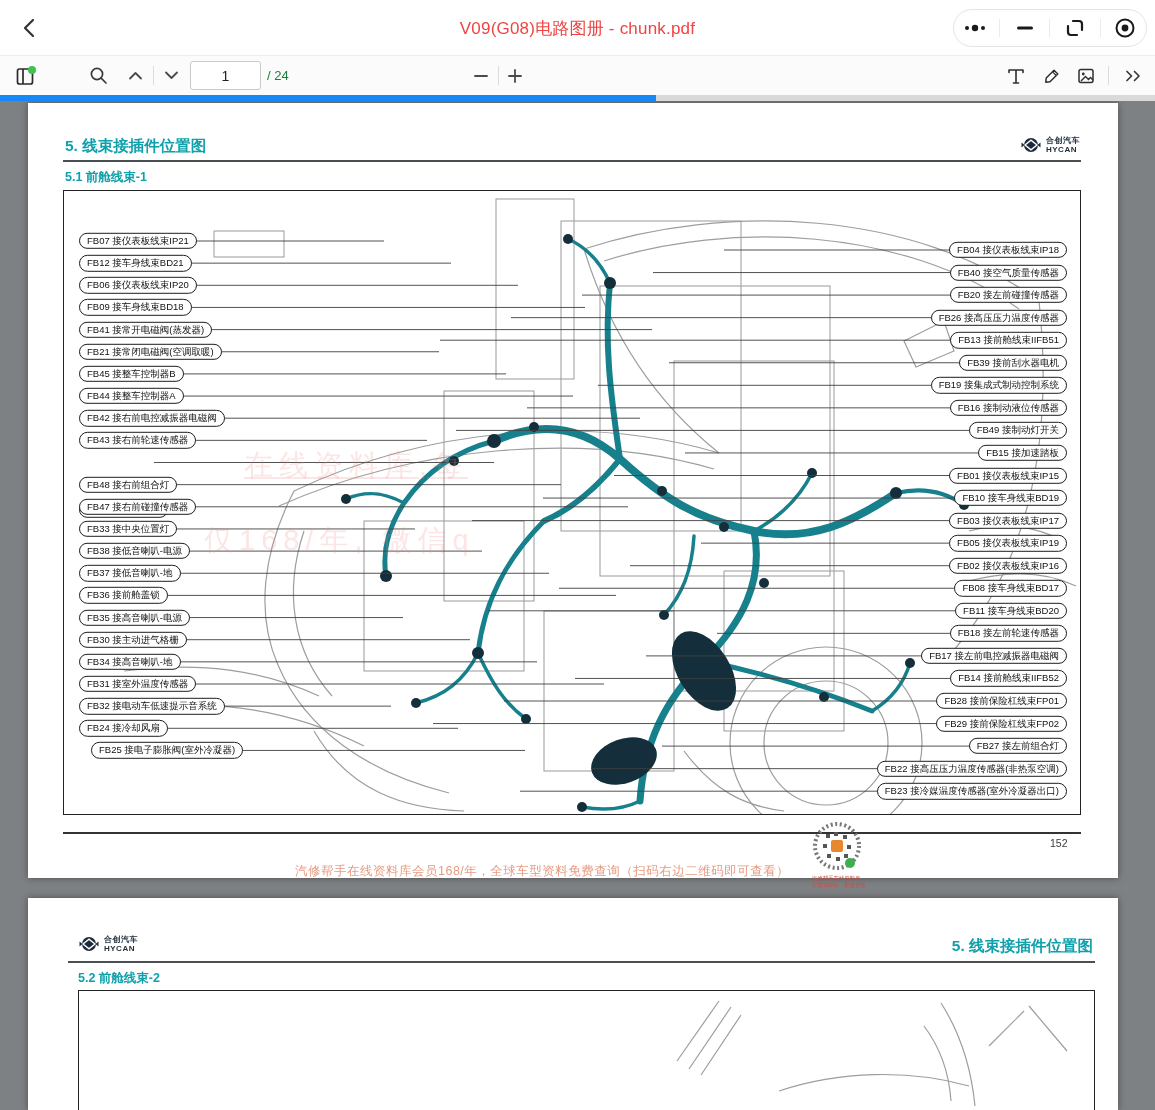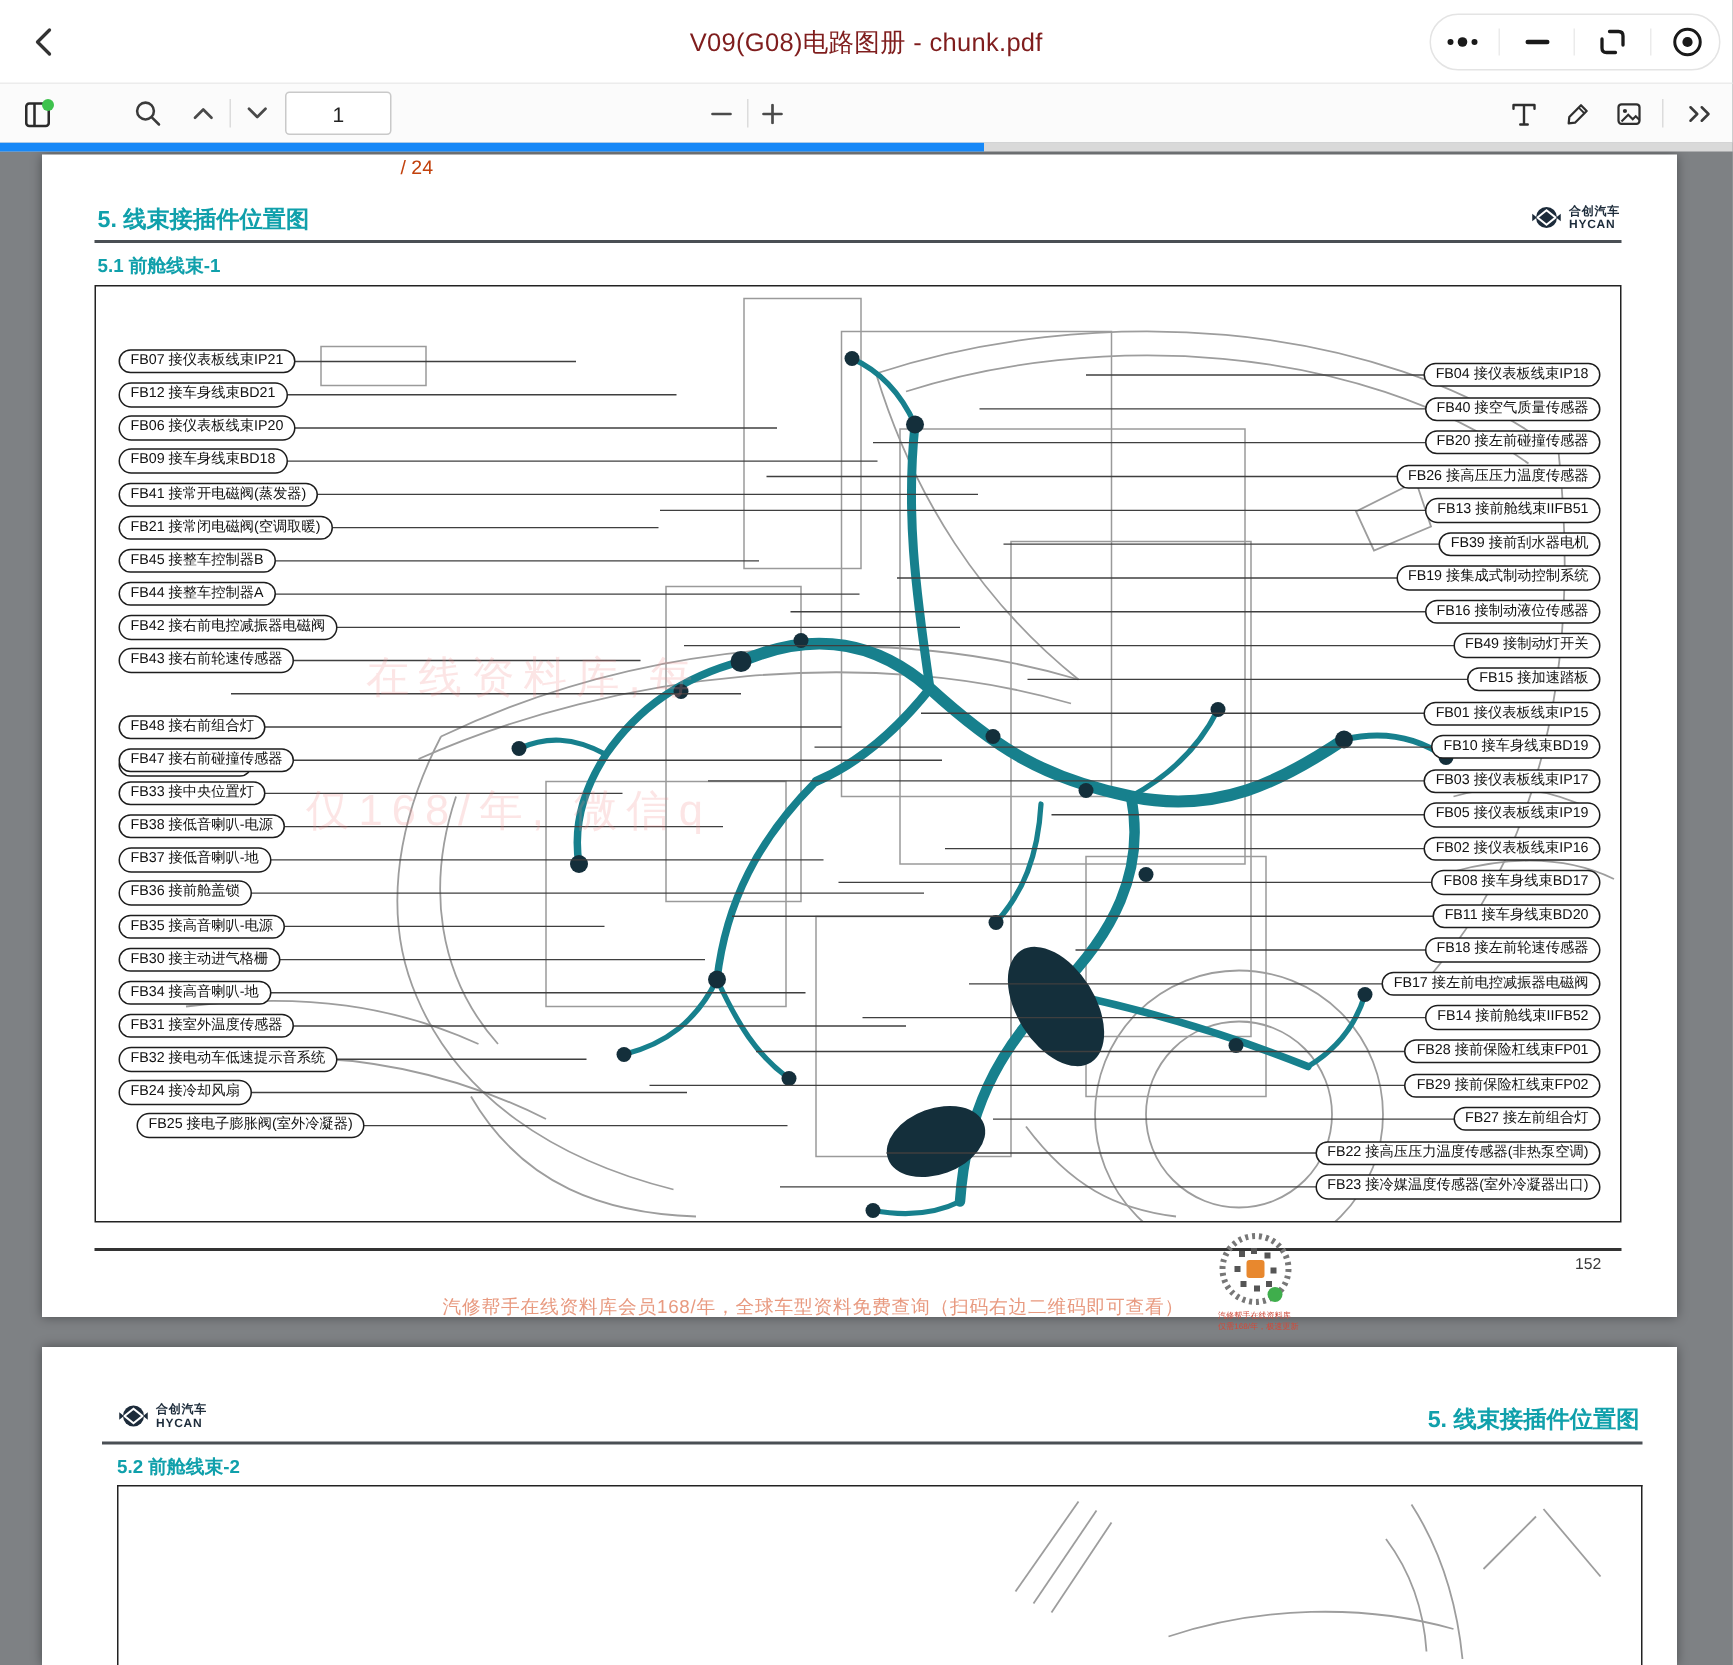--- a/index.html
+++ b/index.html
@@ -4,37 +4,37 @@
 <style>
   * { margin:0; padding:0; box-sizing:border-box; }
   html,body { width:1155px; height:1110px; overflow:hidden;
     font-family:"Liberation Sans","DejaVu Sans",sans-serif; background:#7e8184; }
 
   
   .titlebar { position:absolute; left:0; top:0; width:1155px; height:56px;
     background:#ffffff; border-bottom:1px solid #ececec; z-index:30; }
   .back-btn { position:absolute; left:16px; top:14px; width:28px; height:28px; cursor:pointer; }
   .doc-title { position:absolute; left:0; right:0; top:17px; text-align:center;
-    font-size:17px; color:#7f1d1d; font-weight:500; letter-spacing:.2px; }
+    font-size:17px; color:#ef4444; font-weight:500; letter-spacing:.2px; }
   .capsule { position:absolute; right:8px; top:9px; width:194px; height:38px;
     background:#fff; border:1px solid #e4e4e4; border-radius:20px;
     display:flex; align-items:center; justify-content:space-around; }
   .capsule .sep { width:1px; height:18px; background:#ebebeb; }
   .cap-btn { width:34px; height:30px; display:flex; align-items:center; justify-content:center; cursor:pointer; }
 
   
   .toolbar { position:absolute; left:0; top:56px; width:1155px; height:39px;
     background:#fbfbfb; z-index:30; }
   .tb-icon { position:absolute; top:0; height:39px; display:flex; align-items:center;
     justify-content:center; cursor:pointer; }
   .tb-sep { position:absolute; top:10px; width:1px; height:19px; background:#dcdcdc; }
   .page-input { position:absolute; left:190px; top:5px; width:71px; height:29px;
     border:1px solid #c9c9c9; border-radius:3px; background:#fff; text-align:center;
     font-size:14px; color:#222; font-family:inherit; }
-  .page-total { position:absolute; left:267px; top:12px; font-size:13px; color:#c2410c;margin-top:36px; }
+  .page-total { position:absolute; left:267px; top:12px; font-size:13px; color:#15803d; }
   .zoom-select { position:absolute; left:536px; top:4px; width:178px; height:31px;
     background:#d2d4d7; border-radius:2px; display:flex; align-items:center;
     padding:0 10px; cursor:pointer; }
   .zoom-select .zlabel { font-size:15px; color:#1f1f1f; flex:1; }
 
   
   .progress { position:absolute; left:0; top:95px; width:1155px; height:6px;
     background:#d9d9d9; z-index:29; }
   .progress .fill { height:6px; width:656px; background:#1788f7; }
 
@@ -336,21 +336,21 @@
             <line x1="582" y1="464.90000000000003" x2="950" y2="464.90000000000003"></line>
             <line x1="511" y1="487.45" x2="950" y2="487.45"></line>
             <line x1="440" y1="510" x2="950" y2="510"></line>
             <line x1="369" y1="532.55" x2="950" y2="532.55"></line>
             <line x1="598" y1="555.1" x2="950" y2="555.1"></line>
             <line x1="527" y1="577.65" x2="950" y2="577.65"></line>
             <line x1="456" y1="600.2" x2="950" y2="600.2"></line>
           </g>
       </svg>
 
-      <div class="wm-center" style="left:180px;top:241px;">在线资料库,每</div>
+      <div class="wm-center" style="left:180px;top:255px;text-decoration:underline;">在线资料库,每</div>
       <div class="wm-center" style="left:140px;top:330px;">仅168/年, 微信q</div>
 
       <div id="left-labels">
           <div class="callout left" style="top: 50px;">FB07 接仪表板线束IP21</div>
           <div class="callout left" style="top: 72.15px;">FB12 接车身线束BD21</div>
           <div class="callout left" style="top: 94.3px;">FB06 接仪表板线束IP20</div>
           <div class="callout left" style="top: 116.45px;">FB09 接车身线束BD18</div>
           <div class="callout left" style="top: 138.6px;">FB41 接常开电磁阀(蒸发器)</div>
           <div class="callout left" style="top: 160.75px;">FB21 接常闭电磁阀(空调取暖)</div>
           <div class="callout left" style="top: 182.9px;">FB45 接整车控制器B</div>

